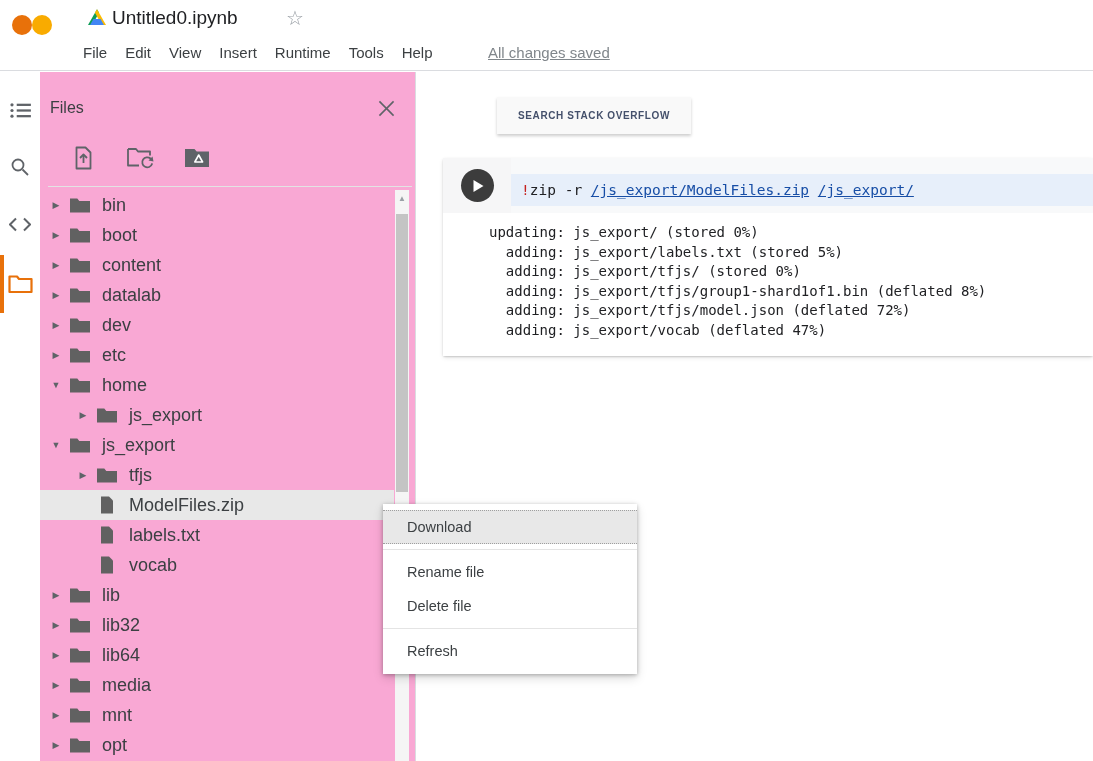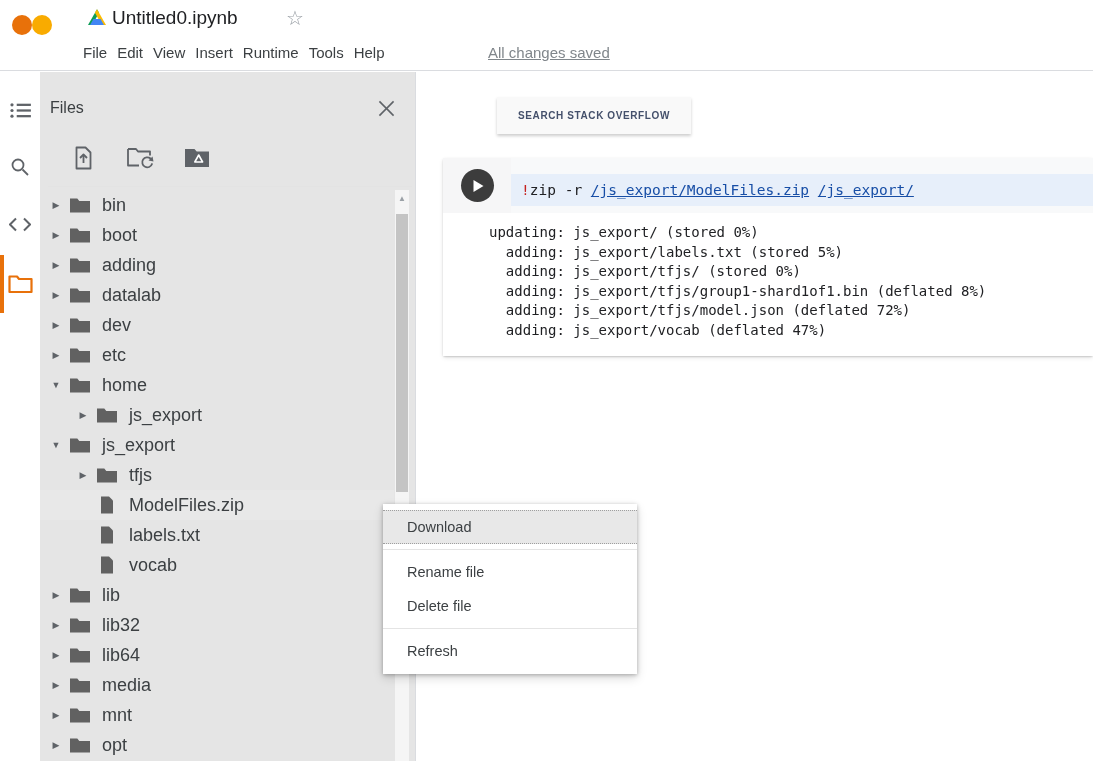--- a/index.html
+++ b/index.html
@@ -12,31 +12,31 @@
   
   #header { position:absolute; left:0; top:0; width:1093px; height:71px; background:#fff;
             border-bottom:1px solid #dadce0; z-index:5; }
   .colab-logo { position:absolute; left:12px; top:14px; width:56px; height:38px; }
   .ring { position:absolute; width:16px; height:16px; border-radius:50%; border:10px solid; top:1px; }
   .ring.left  { left:0;  border-color:#e8710a; }
   .ring.right { left:20px; border-color:#f9ab00; }
   .drive-icon { position:absolute; left:88px; top:9px; }
   .doc-title { position:absolute; left:112px; top:7px; font-size:19px; color:#202124; }
   .star { position:absolute; left:286px; top:6px; font-size:20px; color:#9aa0a6; }
-  .menubar { position:absolute; left:83px; top:44px; display:flex; gap:10px; font-size:15px; color:#3c4043; }
+  .menubar { position:absolute; left:83px; top:44px; display:flex; gap:18px; font-size:15px; color:#3c4043; }
   .menu-item { cursor:default; }
   .save-status { position:absolute; left:488px; top:44px; font-size:15px; color:#80868b; text-decoration:underline; }
 
   
   #left-rail { position:absolute; left:0; top:72px; width:40px; bottom:0; background:#fff; z-index:4; }
   .rail-icon { position:absolute; left:0; width:40px; height:40px; display:flex; align-items:center; justify-content:center; }
   .rail-accent { position:absolute; left:0; top:183px; width:4px; height:58px; background:var(--accent,#e8710a); }
 
   
-  #files-panel { position:absolute; left:40px; top:72px; width:376px; bottom:0; background:#e5e5e5;
+  #files-panel { position:absolute; left:40px; top:72px; width:376px; bottom:0; background:#f9a8d4;
                  border-right:1px solid #dadce0; z-index:3; }
   .panel-title { position:absolute; left:10px; top:27px; font-size:16px; font-weight:500; color:#3c4043; }
   .panel-close { position:absolute; left:332px; top:22px; width:28px; height:28px; display:flex; align-items:center; justify-content:center; }
   .panel-tool { position:absolute; top:72px; width:28px; height:28px; display:flex; align-items:center; justify-content:center; }
   .panel-divider { position:absolute; left:8px; right:3px; top:114px; border-top:1px solid #e3e3e3; }
 
   #file-tree { position:absolute; left:0; top:118px; width:354px; }
   .tree-row { height:30px; display:flex; align-items:center; width:354px; }
   .tree-row.selected { background:var(--selection,#e8e8e8); }
   .expander { width:20px; flex:0 0 20px; text-align:center; font-size:9px; color:#5f6368; }
@@ -194,21 +194,21 @@
         </span>
         <span class="tree-label">boot</span>
       </div>
       <div class="tree-row" style="padding-left: 6px;">
         <span class="expander">▶</span>
         <span class="tree-icon">
           <svg width="22" height="17" viewBox="0 0 22 17">
             <path d="M1 1.5 h7.3 l2 2.4 H21 V15.5 H1 Z" fill="#616161"></path>
           </svg>
         </span>
-        <span class="tree-label">adding</span>
+        <span class="tree-label">content</span>
       </div>
       <div class="tree-row" style="padding-left: 6px;">
         <span class="expander">▶</span>
         <span class="tree-icon">
           <svg width="22" height="17" viewBox="0 0 22 17">
             <path d="M1 1.5 h7.3 l2 2.4 H21 V15.5 H1 Z" fill="#616161"></path>
           </svg>
         </span>
         <span class="tree-label">datalab</span>
       </div>

